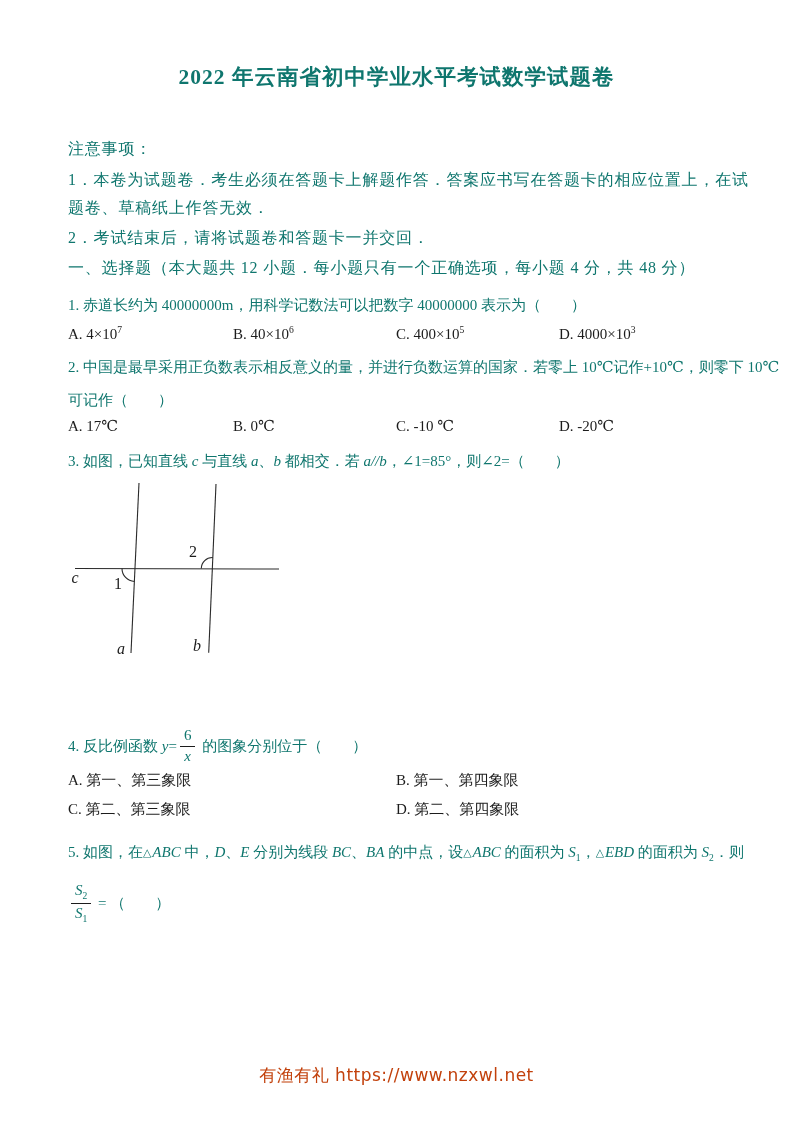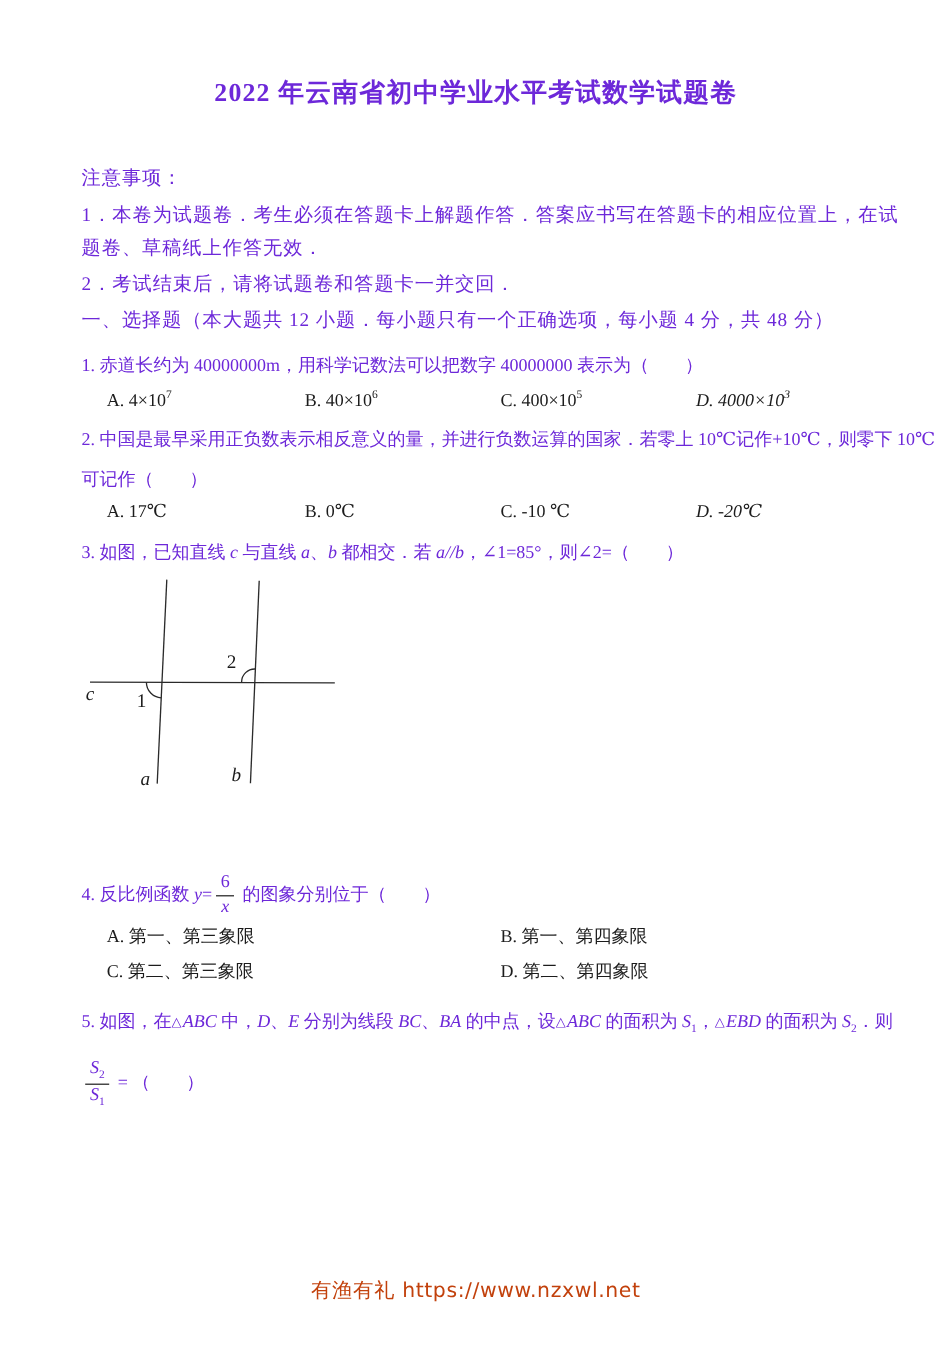--- a/index.html
+++ b/index.html
@@ -4,29 +4,29 @@
 <style>
   html,body { margin:0; padding:0; background:#ffffff; }
   .page {
     position:relative; width:793px; height:1122px; margin:0 auto;
     background:#ffffff; overflow:hidden;
     font-family:"Liberation Serif","DejaVu Serif",serif;
     color:#1c1c1c;
   }
   .line {
     position:absolute; left:68px; font-size:15px; line-height:22px;
-    white-space:pre; color:#6d28d9;
+    white-space:pre; color:#0f766e;
   }
   .center { left:0; width:793px; text-align:center; }
   .title { font-weight:bold; font-size:21.5px; line-height:28px; letter-spacing:1px; }
   .subtitle { font-weight:bold; font-size:17.5px; line-height:26px; letter-spacing:0.5px; }
   .bold { font-weight:normal; font-size:16px; line-height:24px; letter-spacing:0.8px; }
   .optrow { position:absolute; left:68px; height:22px; width:700px; }
-  .optrow .opt { position:absolute; top:0; font-size:15px; white-space:pre;margin-left:21px; }
-  .c1 { left:0; } .c2 { left:165px; } .c3 { left:328px; } .c4 { left:491px;font-style:italic; }
+  .optrow .opt { position:absolute; top:0; font-size:15px; white-space:pre; }
+  .c1 { left:0; } .c2 { left:165px; } .c3 { left:328px; } .c4 { left:491px; }
   .it { font-style:italic; }
   .rich sup, .line sup { font-size:0.64em; }
   .rich sub, .line sub { font-size:0.64em; }
   .tri { font-size:0.72em; position:relative; top:-1px; margin-right:1px; }
   .frac { display:inline-block; vertical-align:middle; text-align:center; margin:0 3px; }
   .frac .fnum { display:block; border-bottom:1.2px solid #1c1c1c; padding:0 4px 1px; line-height:1.15; }
   .frac .fden { display:block; padding-top:1px; line-height:1.15; }
   .flexline { display:flex; align-items:center; }
   .figure { position:absolute; top:478px; left:60px; }
   .figure line, .figure path { stroke:#2a2a2a; stroke-width:1.1; fill:none; }

